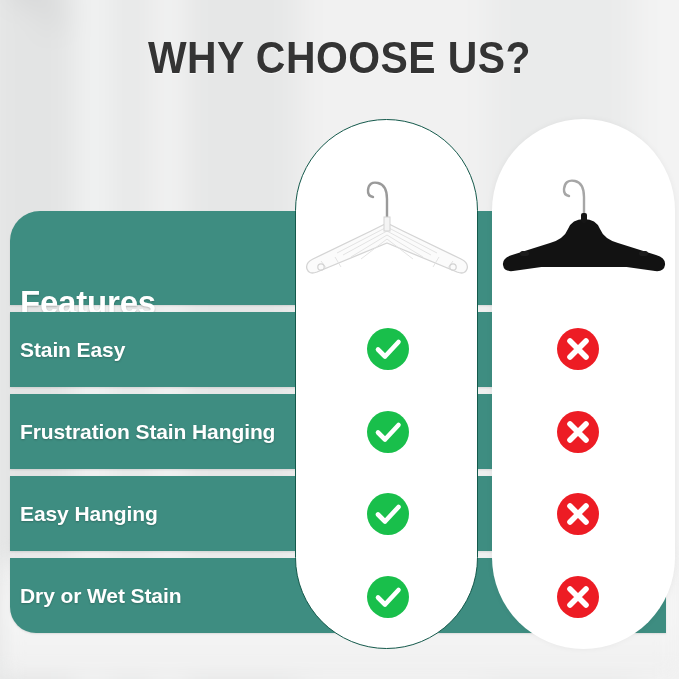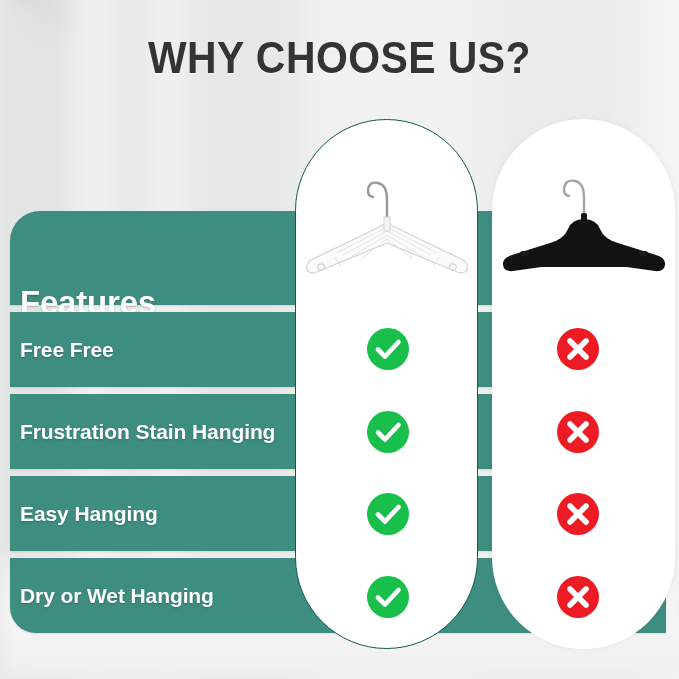--- a/index.html
+++ b/index.html
@@ -171,30 +171,30 @@
   <div id="bg"></div>
   <div id="bg-floor"></div>
 
   <div id="title">WHY CHOOSE US?</div>
 
   <div class="trow header">
     <div class="row-label">Features</div>
   </div>
 
   <div class="trow r0">
-    <div class="row-label feat">Free Free</div>
+    <div class="row-label feat">Stain Easy</div>
   </div>
   <div class="trow r1">
     <div class="row-label feat">Frustration Stain Hanging</div>
   </div>
   <div class="trow r2">
     <div class="row-label feat">Easy Hanging</div>
   </div>
   <div class="trow r3">
-    <div class="row-label feat">Dry or Wet Hanging</div>
+    <div class="row-label feat">Dry or Wet Stain</div>
   </div>
 
   <div class="pill" id="pill-ours">
     <div class="hanger-wrap">
       <svg width="172" height="112" viewBox="0 0 172 112" aria-hidden="true">
 
         <path d="M86 56 L86 30 Q86 16 77 14 Q68 12 67 21 Q66.5 27 72 28" fill="none" stroke="#9a9a9a" stroke-width="2.4" stroke-linecap="round"></path>
 
         <path d="M86 54 L70 62 L12 90 Q4 94 6 100 Q8 106 16 103 L86 74 L156 103 Q164 106 166 100 Q168 94 160 90 L102 62 Z" fill="#fbfbfb" stroke="#d4d4d4" stroke-width="1.3" stroke-linejoin="round"></path>
 

